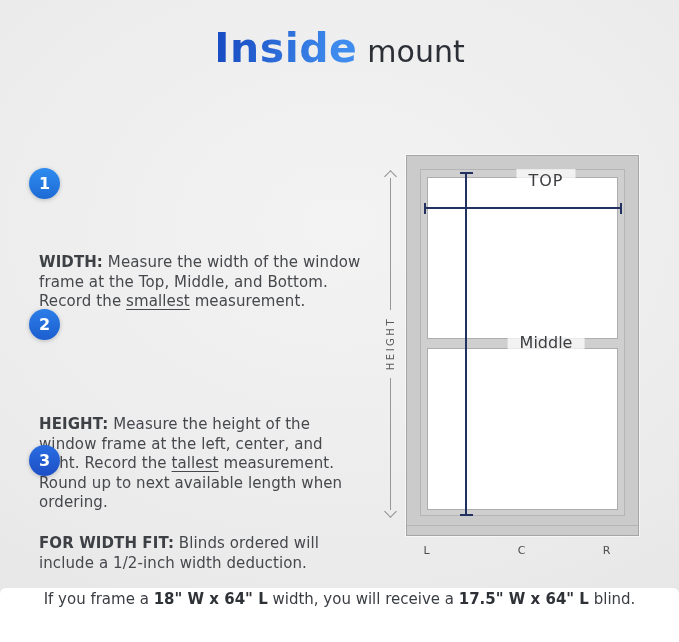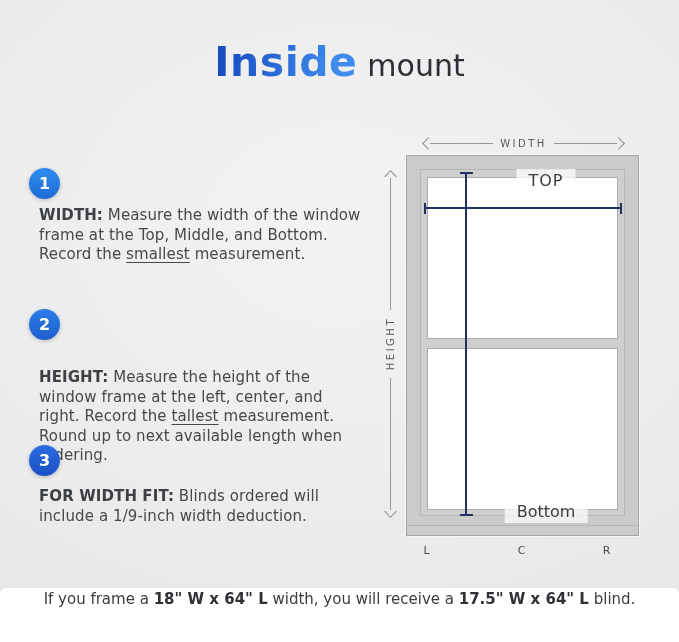--- a/index.html
+++ b/index.html
@@ -4,41 +4,41 @@
 <style>
   html,body{margin:0;padding:0;background:#d7d7d7;}
   .canvas{
     position:relative;width:679px;height:642px;overflow:hidden;
     font-family:"DejaVu Sans","Liberation Sans",sans-serif;
     background:radial-gradient(120% 95% at 50% 35%, #f3f3f3 0%, #ebebeb 55%, #e1e1e1 100%);
   }
   
   .title-wrap{position:absolute;top:24px;left:0;width:679px;text-align:center;}
   .title-line1{font-size:27px;font-weight:700;letter-spacing:.5px;color:#3c4046;line-height:33px;}
-  .title-line2{margin-top:15px;line-height:46px;}
+  .title-line2{margin-top:1px;line-height:46px;}
   .title-highlight{
     font-size:41px;font-weight:700;letter-spacing:.5px;
     background:linear-gradient(100deg,#1a4ec4 10%,#3f8cee 85%);
     -webkit-background-clip:text;background-clip:text;color:transparent;
     vertical-align:baseline;
   }
   .title-rest{font-size:30px;font-weight:400;color:#2c2f35;margin-left:10px;vertical-align:baseline;}
   
   .step-circle{
     position:absolute;width:31px;height:31px;border-radius:50%;
     display:flex;align-items:center;justify-content:center;
     color:#fff;font-size:16px;font-weight:700;
     box-shadow:0 1px 4px rgba(0,0,0,.22);
   }
   .step-circle.c1{left:29px;top:168px;background:linear-gradient(180deg,#2f8cef,#1e6ad5);}
   .step-circle.c2{left:29px;top:309px;background:linear-gradient(180deg,#2b7de8,#1d5ecf);}
   .step-circle.c3{left:29px;top:445px;background:linear-gradient(180deg,#2a6ce1,#1d4fc5);}
   .step-text{
     position:absolute;left:39px;width:322px;
-    font-size:15px;line-height:19.5px;color:#46484c;letter-spacing:.1px;
+    font-size:15px;line-height:19.5px;color:#46484c;letter-spacing:.1px;margin-top:47px;
   }
   .step-text.t1{top:206px;}
   .step-text.t2{top:368px;}
   .step-text.t3{top:487px;width:336px;}
   .seg-bold{font-weight:700;color:#3d4044;}
   .seg-underline{text-decoration:underline;text-underline-offset:3px;}
   
   .win-outer{
     position:absolute;left:406px;top:155px;width:233px;height:381px;
     background:#cbcbcb;border:1px solid #a6a6a6;box-sizing:border-box;
@@ -103,48 +103,41 @@
     </div>
   </div>
 
   <div class="step-circle c1">1</div>
   <div class="step-text t1"><span class="seg-bold">WIDTH:</span><span> Measure the width of the window frame at the Top, Middle, and Bottom. Record the </span><span class="seg-underline">smallest</span><span> measurement.</span></div>
 
   <div class="step-circle c2">2</div>
   <div class="step-text t2"><span class="seg-bold">HEIGHT:</span><span> Measure the height of the window frame at the left, center, and right. Record the </span><span class="seg-underline">tallest</span><span> measurement. Round up to next available length when ordering.</span></div>
 
   <div class="step-circle c3">3</div>
-  <div class="step-text t3"><span class="seg-bold">FOR WIDTH FIT:</span><span> Blinds ordered will include a 1/9-inch width deduction.</span></div>
+  <div class="step-text t3"><span class="seg-bold">FOR WIDTH FIT:</span><span> Blinds ordered will include a 1/2-inch width deduction.</span></div>
 
-  <div class="dim-width">
-    <span class="chev left"></span>
-    <span class="dim-line-h"></span>
-    <span class="dim-label">WIDTH</span>
-    <span class="dim-line-h"></span>
-    <span class="chev right"></span>
-  </div>
 
   <div class="dim-height">
     <span class="chev up"></span>
     <span class="dim-line-v"></span>
     <span class="dim-label vert">HEIGHT</span>
     <span class="dim-line-v"></span>
     <span class="chev down"></span>
   </div>
 
   <div class="win-outer">
     <div class="win-inner">
       <div class="sash upper"></div>
       <div class="sash lower"></div>
     </div>
     <div class="sill-line"></div>
   </div>
 
   <div class="pos-band top">TOP</div>
-  <div class="pos-band bottom">Bottom</div>
+  <div class="pos-band middle">Middle</div>
 
   <div class="measure-h"></div>
   <div class="measure-v"></div>
 
   <span class="lcr l">L</span>
   <span class="lcr c">C</span>
   <span class="lcr r">R</span>
 
   <div class="example-band">
     <div class="example-text"><span>If you frame a </span><span class="seg-bold">18" W x 64" L</span><span> width, you will receive a </span><span class="seg-bold">17.5" W x 64" L</span><span> blind.</span></div>

